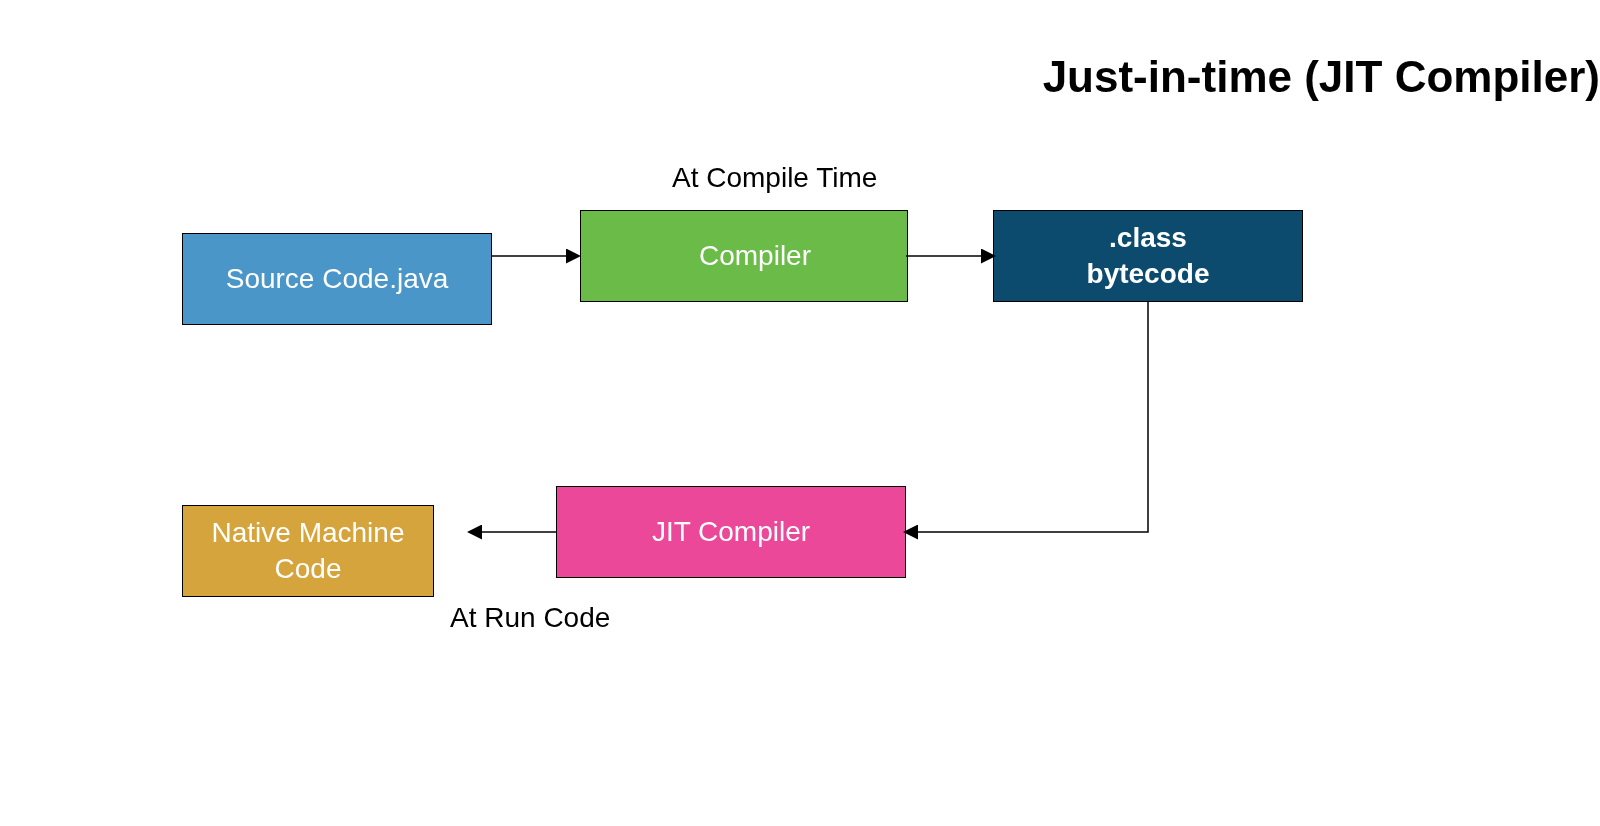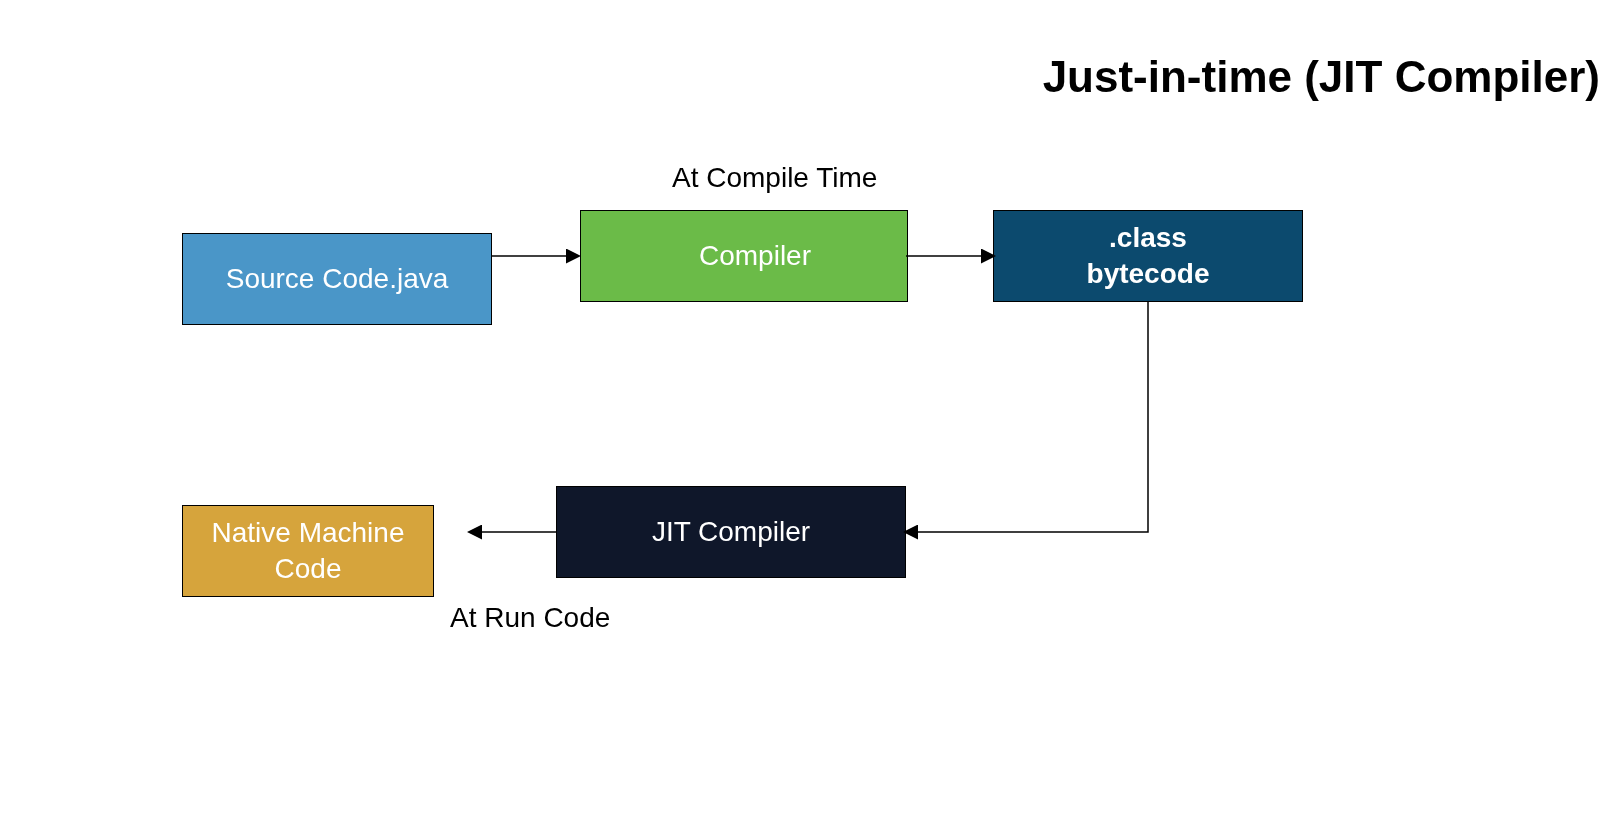--- a/index.html
+++ b/index.html
@@ -49,21 +49,21 @@
 <body>
 
 <div class="title">Just-in-time (JIT Compiler)</div>
 
 <div class="label" style="left:636px; top:162px;margin-left:36px;">At Compile Time</div>
 <div class="label" style="left:450px; top:602px;">At Run Code</div>
 
 <div class="box" style="left: 182px; top: 210px; width: 310px; height: 92px; background: rgb(74, 150, 200); margin-top: 23px;">Source Code.java</div>
 <div class="box" style="left: 580px; top: 210px; width: 328px; height: 92px; background: rgb(107, 187, 72); padding-left: 22px;">Compiler</div>
 <div class="box" style="left: 993px; top: 210px; width: 310px; height: 92px; background: #0c4a6e; font-weight: bold;">.class<br>bytecode</div>
-<div class="box" style="left: 556px; top: 486px; width: 350px; height: 92px; background: #0f172a;">JIT Compiler</div>
+<div class="box" style="left: 556px; top: 486px; width: 350px; height: 92px; background: #ec4899;">JIT Compiler</div>
 <div class="box" style="left: 182px; top: 486px; width: 252px; height: 92px; background: rgb(214, 164, 60); margin-top: 19px;">Native Machine<br>Code</div>
 
 <svg class="connectors">
   <defs>
     <marker id="arrowhead" markerWidth="10" markerHeight="10" refX="8" refY="5" orient="auto">
       <path d="M0,0 L10,5 L0,10 z" fill="#000"></path>
     </marker>
   </defs>
   <g id="arrow-group" stroke="#000" stroke-width="1.5" fill="none">
       <path d="M 492 256 L 578 256" marker-end="url(#arrowhead)"></path>

